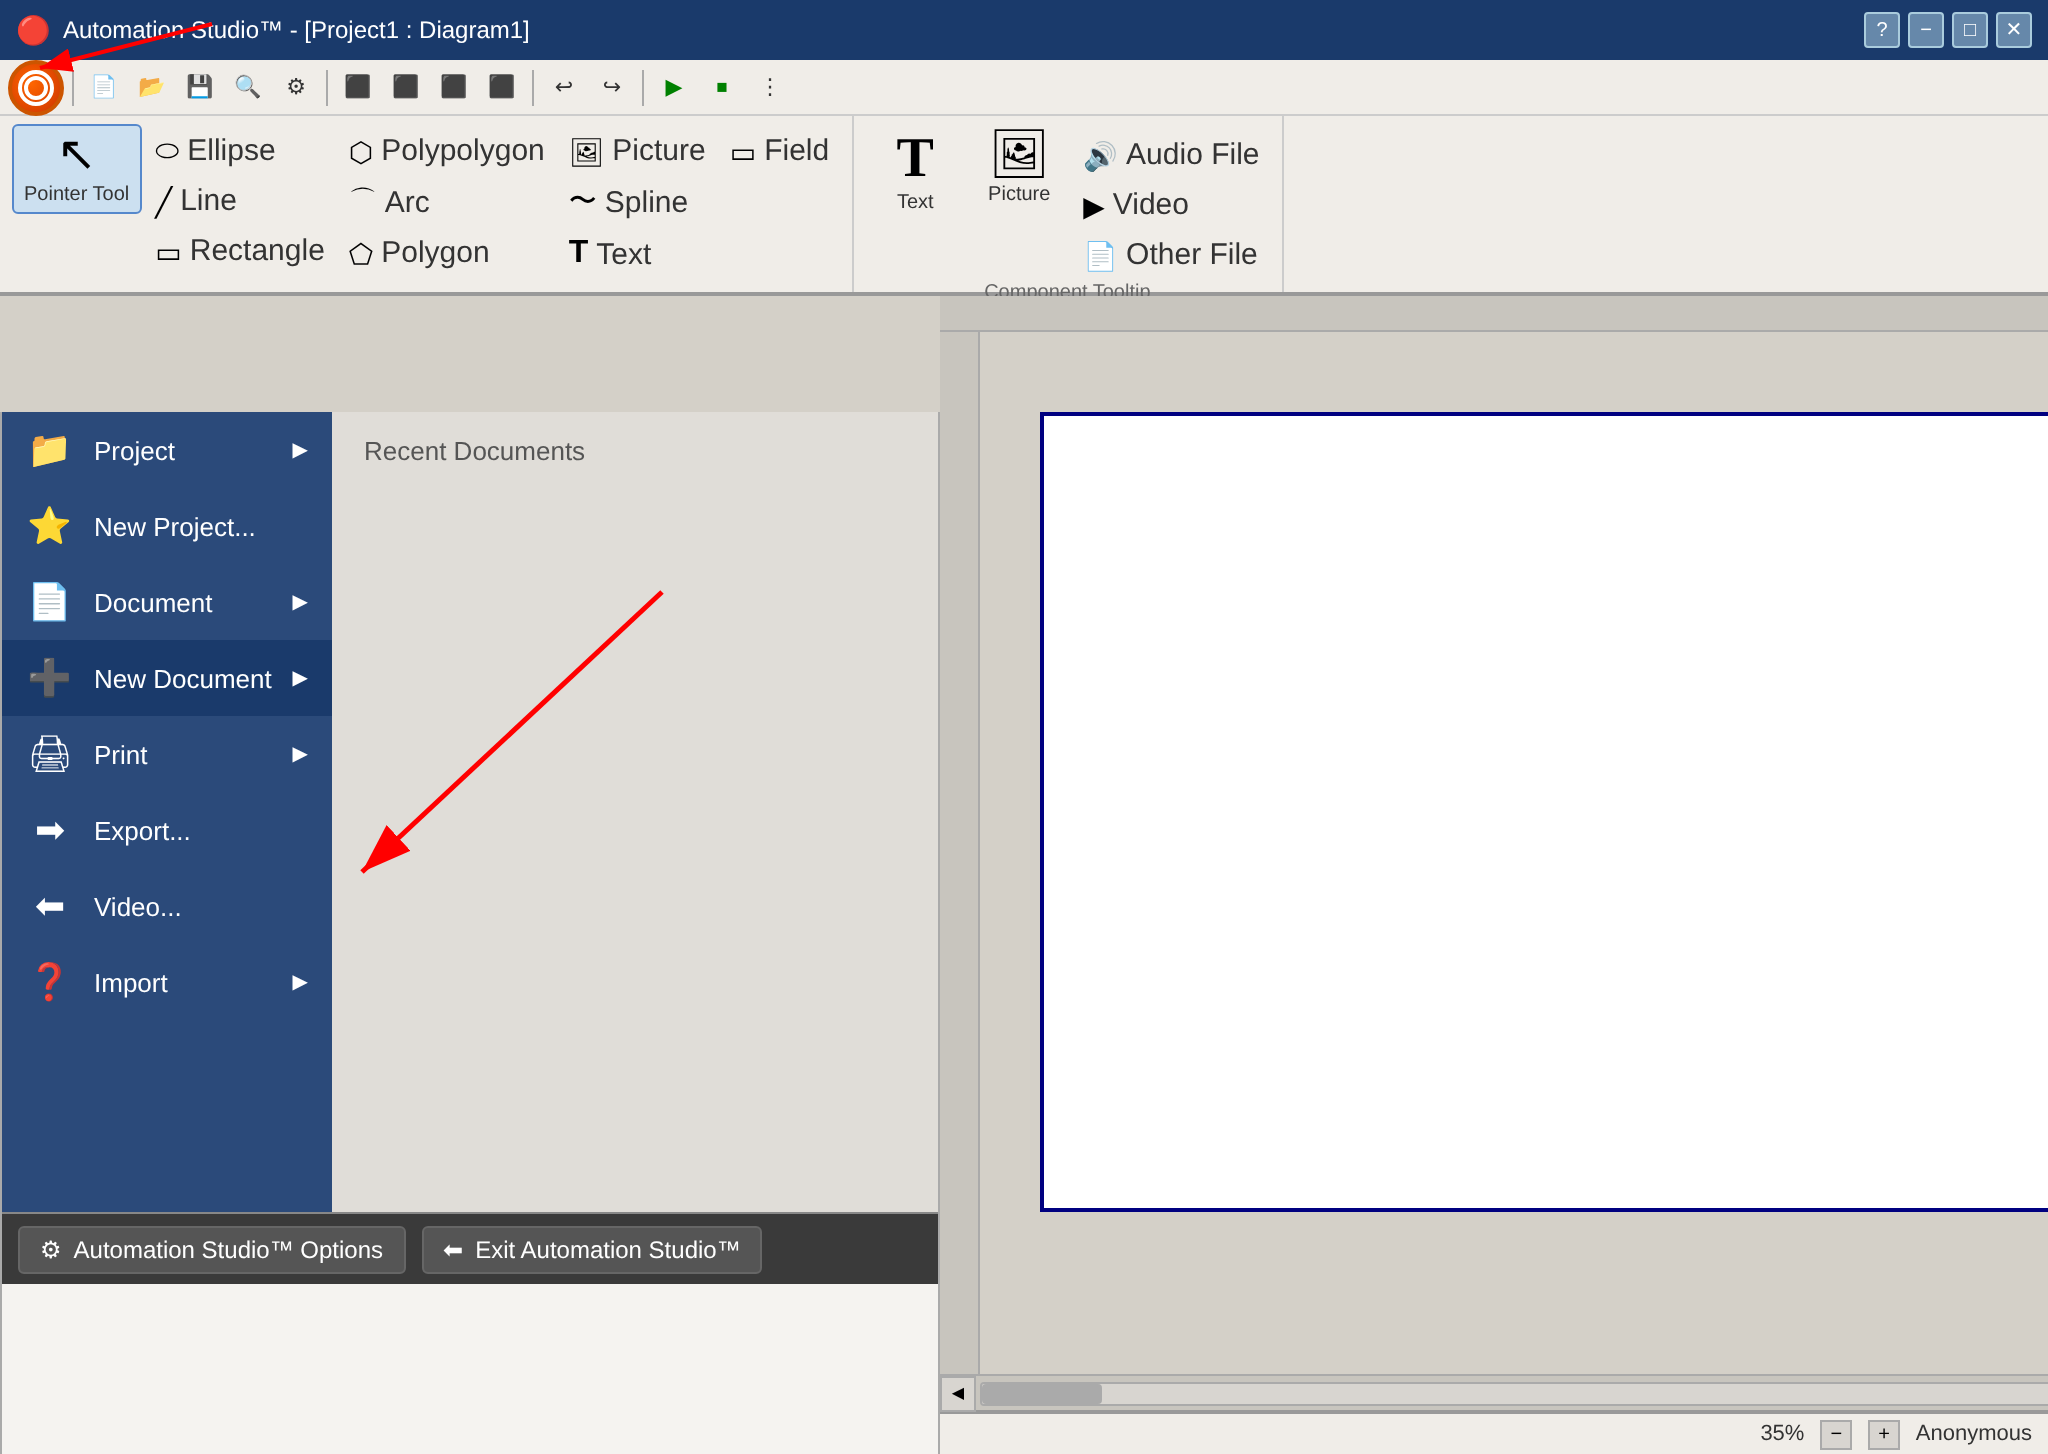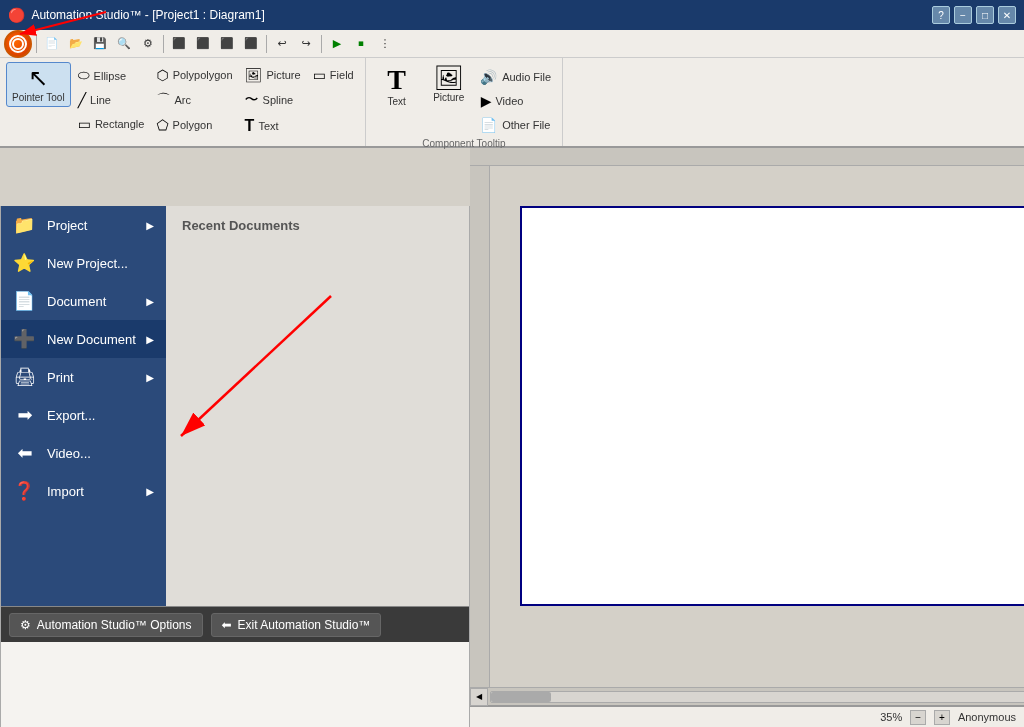--- a/index.html
+++ b/index.html
@@ -110,21 +110,21 @@
       display: flex;
       align-items: center;
       gap: 4px;
       cursor: pointer;
       padding: 2px 4px;
       border: 1px solid transparent;
       border-radius: 2px;
       white-space: nowrap;
     }
     .ribbon-tool-sm .icon-sm { font-size: 14px; }
-    .ribbon-tool-sm .label-sm { font-size: 11px; color: #333; }
+    .ribbon-tool-sm .label-sm { font-size: 15px; color: #333; }
     .ribbon-col { display: flex; flex-direction: column; gap: 2px; }
     .ribbon-col2 { display: flex; flex-direction: column; gap: 2px; padding-top: 2px; }
 
     
     .pointer-tool-active {
       background: #cce0f0 !important;
       border-color: #5588cc !important;
     }
 
     
@@ -162,21 +162,21 @@
     }
     .menu-item .menu-icon { font-size: 18px; width: 24px; text-align: center; }
     .menu-item .menu-label { font-size: 13px; flex: 1; }
     .menu-item .arrow { font-size: 10px; }
     .menu-item.active { background: #1a3a6b; }
 
     .recent-docs-header {
       font-size: 13px;
       color: #555;
       padding: 4px 8px 8px;
-      font-weight: bold;
+      font-weight: normal;
     }
     .recent-area {
       background: #e0ddd8;
       flex: 1;
       padding: 8px;
     }
 
     
     .menu-bottom {
       display: flex;

